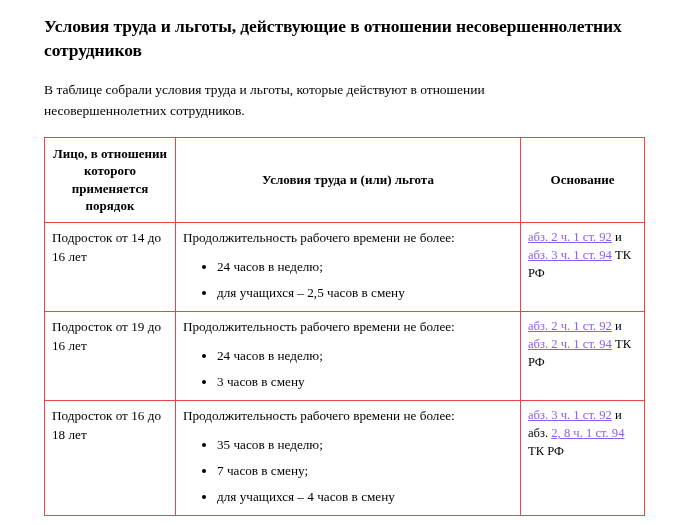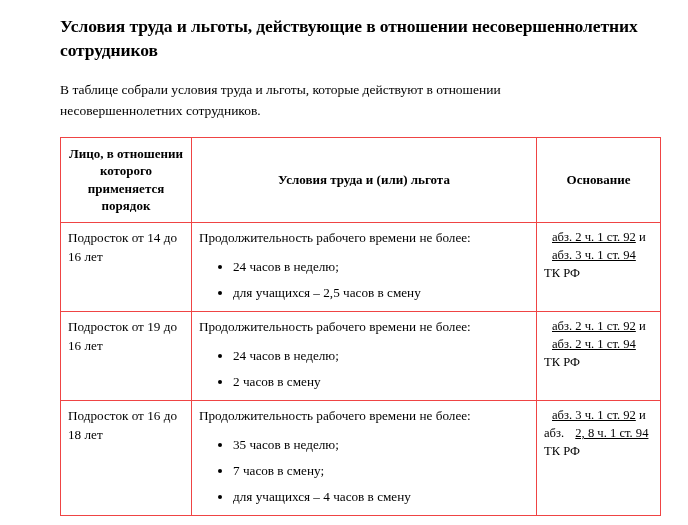--- a/index.html
+++ b/index.html
@@ -8,21 +8,21 @@
     background: #ffffff;
   }
   body {
     width: 688px;
     height: 525px;
     overflow: hidden;
     font-family: "Liberation Serif", serif;
     color: #000000;
   }
   .page {
-    padding: 14px 44px 0 60px;
+    padding: 14px 44px 0 44px;
     box-sizing: border-box;
     width: 688px;
   }
   .doc-title {
     font-family: "Liberation Serif", serif;
     font-size: 17.5px;
     font-weight: bold;
     line-height: 1.38;
     margin: 0 0 18px 0;
     letter-spacing: -0.1px;
@@ -72,23 +72,22 @@
     font-size: 13.2px;
     line-height: 1.45;
     margin-bottom: 7px;
   }
   ul.bullets li:last-child { margin-bottom: 0; }
   .basis {
     font-size: 12.6px;
     line-height: 1.42;
   }
   .lnk {
-    color: #000000;
+    color: #8b5cf6;
     text-decoration: underline;
-    margin-left: 8px;
   }
   .plain { color: #000000; }
 </style>
 </head>
 <body>
 
 <div class="page">
 
   <h1 class="doc-title">Условия труда и льготы, действующие в отношении несовершеннолетних сотрудников</h1>
 
@@ -124,21 +123,21 @@
           </td>
         </tr>
         <tr>
           <td>
             <div class="cell-text">Подросток от 19 до 16 лет</div>
           </td>
           <td>
             <p class="cell-lead">Продолжительность рабочего времени не более:</p>
             <ul class="bullets">
               <li>24 часов в неделю;</li>
-              <li>2 часов в смену</li>
+              <li>3 часов в смену</li>
             </ul>
           </td>
           <td>
             <div class="basis"><span class="lnk">абз. 2 ч. 1 ст. 92</span><span class="plain"> и </span><span class="lnk">абз. 2 ч. 1 ст. 94</span><span class="plain"> ТК РФ</span></div>
           </td>
         </tr>
         <tr>
           <td>
             <div class="cell-text">Подросток от 16 до 18 лет</div>
           </td>

